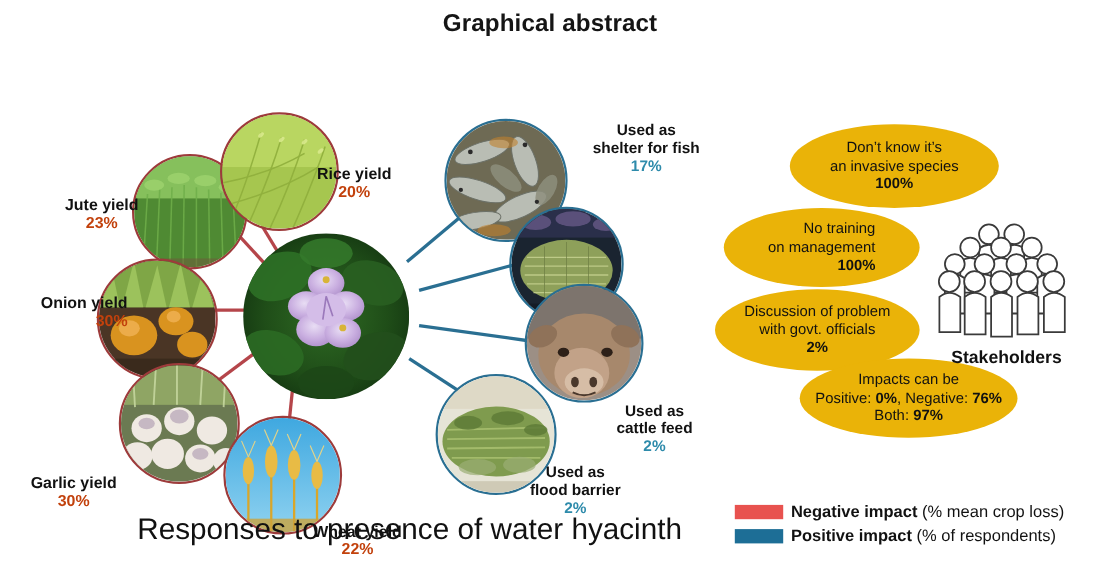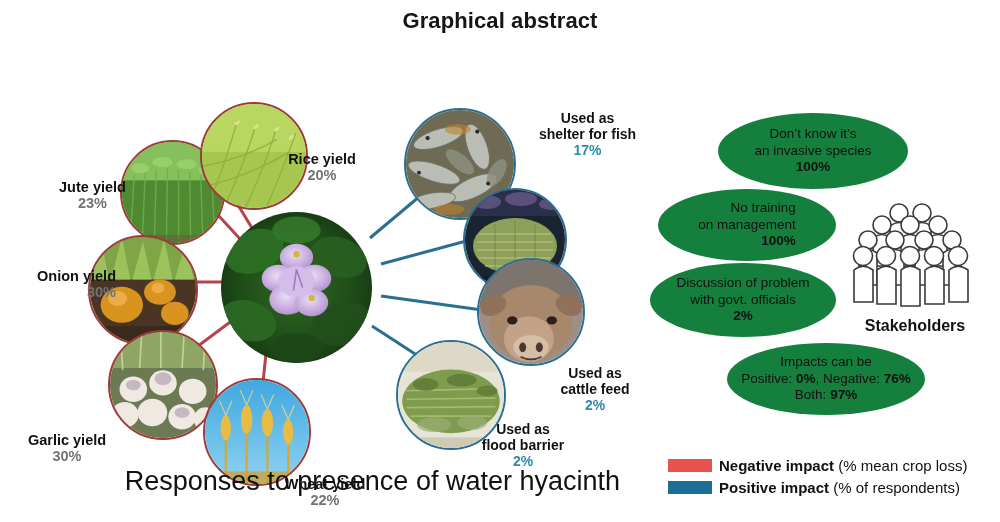--- a/index.html
+++ b/index.html
@@ -40,31 +40,31 @@
   .photo-circle.blue{border:2px solid #2a6f92;}
   .photo-circle.center{border:0;}
   .photo-inner{width:100%;height:100%;}
 
   
   .crop-label{
     font-size:14.5px;font-weight:bold;color:#111;
     line-height:1.12;text-align:center;white-space:nowrap;margin-top:36px;
   }
   .crop-label .pct{display:block;font-size:14.5px;font-weight:bold;}
-  .neg .pct{color:#737373;}
+  .neg .pct{color:#c2410c;}
   .use-label{
     font-size:14px;font-weight:bold;color:#111;
     line-height:1.14;text-align:center;white-space:nowrap;
   }
   .use-label .pct{display:block;color:#2e8bab;font-weight:bold;}
 
   
   .bubble{
     border-radius:50%;
-    background:#15803d;
+    background:#eab308;
     display:flex;align-items:center;justify-content:center;
     text-align:center;
     color:#111;
     font-size:13.5px;line-height:1.22;
     box-sizing:border-box;
   }
   .bubble b{font-weight:bold;}
   .bubble .bt{padding:0 6px;}
 
   
@@ -427,21 +427,21 @@
   </div>
 
   <div class="abs bubble" style="left:650px;top:263px;width:186px;height:74px;">
     <div class="bt">
       <div>Discussion of problem</div>
       <div>with govt. officials</div>
       <div style="font-weight:bold">2%</div>
     </div>
   </div>
 
-  <div class="abs bubble" style="left:727px;top:343px;width:198px;height:72px;">
+  <div class="abs bubble" style="left:727px;top:326px;width:198px;height:72px;">
     <div class="bt">
       <div>Impacts can be</div>
       <div>Positive: <b>0%</b>, Negative: <b>76%</b></div>
       <div>Both: <b>97%</b></div>
     </div>
   </div>
 
   <div class="abs" style="left:852px;top:200px;width:122px;height:112px;">
     <svg viewBox="0 0 122 112" width="122" height="112">
       <g fill="#ffffff" stroke="#3a3a3a" stroke-width="1.6">

